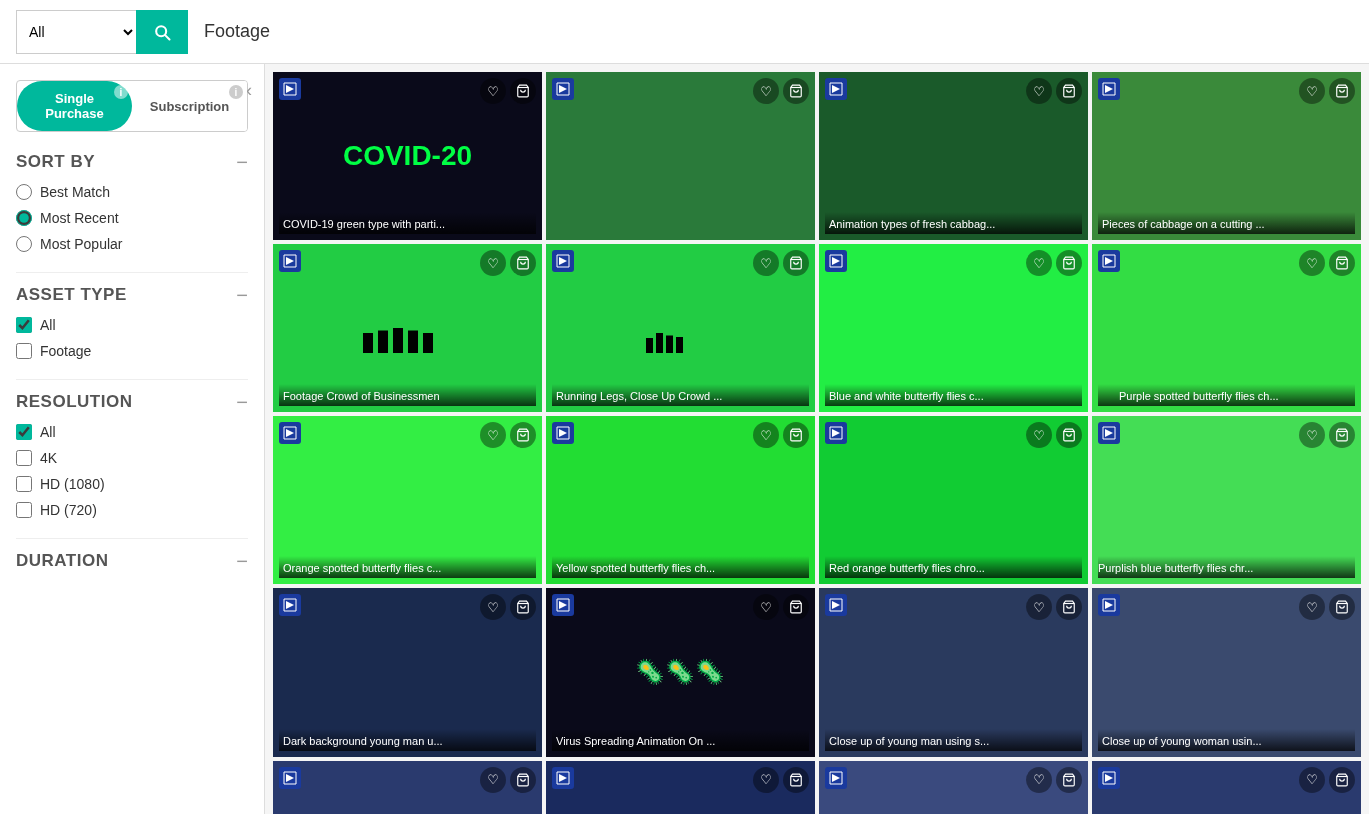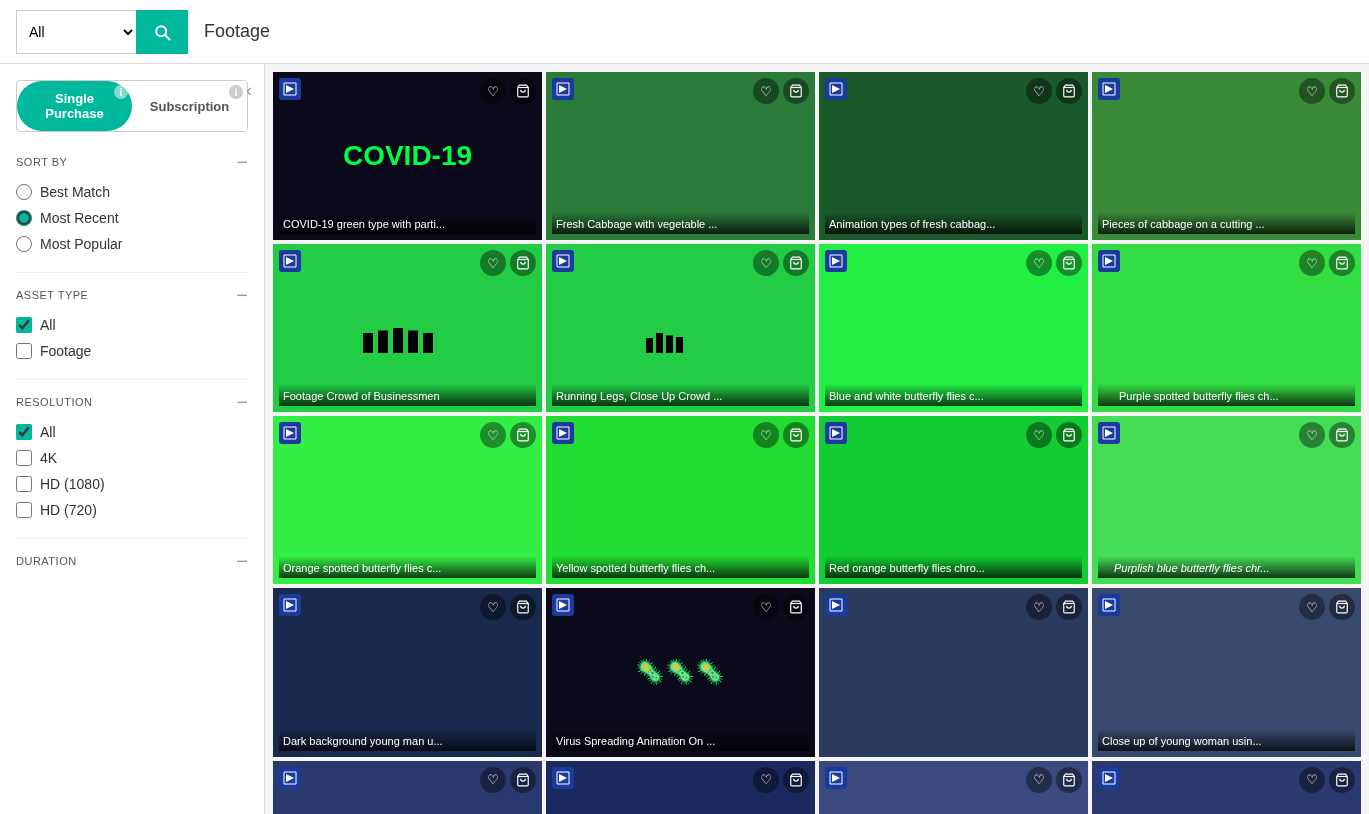--- a/index.html
+++ b/index.html
@@ -126,22 +126,22 @@
     .sidebar-section {
       margin-bottom: 20px;
     }
     .sidebar-section-header {
       display: flex;
       justify-content: space-between;
       align-items: center;
       margin-bottom: 12px;
     }
     .sidebar-section-title {
-      font-size: 11px;
-      font-weight: normal;
+      font-size: 17px;
+      font-weight: bold;
       color: #555;
       letter-spacing: 0.5px;
       text-align: center;
     }
     .section-collapse-btn {
       background: none;
       border: none;
       cursor: pointer;
       color: #999;
       font-size: 20px;
@@ -359,21 +359,21 @@
         <button class="section-collapse-btn">−</button>
       </div>
     </div>
 
   </div>
 
   <div class="content">
     <div class="grid" id="results-grid">
     <div class="thumb-card" style="position: relative; overflow: hidden; cursor: pointer; aspect-ratio: 16 / 10; background: rgb(10, 10, 26);">
     <div style="width:100%;height:100%;display:flex;align-items:center;justify-content:center;overflow:hidden;">
-      <div style="color:#00ff44;font-size:28px;font-weight:bold;text-align:center;padding:10px;">COVID-19</div>
+      <div style="color:#00ff44;font-size:28px;font-weight:bold;text-align:center;padding:10px;">COVID-20</div>
     </div>
     <div class="thumb-overlay" style="position:absolute;top:0;left:0;right:0;bottom:0;display:flex;flex-direction:column;justify-content:space-between;padding:6px;">
       <div class="thumb-top" style="display:flex;justify-content:space-between;align-items:flex-start;">
         <div>
           <svg width="22" height="22" viewBox="0 0 22 22">
             <rect width="22" height="22" rx="3" fill="#1a3a9e"></rect>
             <polygon points="5,5 17,5 17,17 5,17" fill="none" stroke="white" stroke-width="1"></polygon>
             <polygon points="7,7 15,11 7,15" fill="white"></polygon>
           </svg>
         </div>
@@ -409,23 +409,20 @@
         <div class="thumb-actions" style="display:flex;gap:4px;">
           <button class="thumb-action-btn" style="background:rgba(0,0,0,0.4);border:none;border-radius:50%;width:26px;height:26px;display:flex;align-items:center;justify-content:center;cursor:pointer;color:white;font-size:13px;">♡</button>
           <button class="thumb-action-btn" style="background:rgba(0,0,0,0.4);border:none;border-radius:50%;width:26px;height:26px;display:flex;align-items:center;justify-content:center;cursor:pointer;color:white;font-size:13px;">
             <svg width="14" height="14" viewBox="0 0 24 24" fill="none" stroke="white" stroke-width="2">
                     <path d="M6 2L3 6v14a2 2 0 002 2h14a2 2 0 002-2V6l-3-4z"></path>
                     <line x1="3" y1="6" x2="21" y2="6"></line>
                     <path d="M16 10a4 4 0 01-8 0"></path>
                   </svg>
           </button>
         </div>
-      </div>
-      <div class="thumb-bottom" style="background:linear-gradient(transparent,rgba(0,0,0,0.75));padding:6px 4px 4px;">
-        <div class="thumb-title" style="color:#fff;font-size:11px;white-space:nowrap;overflow:hidden;text-overflow:ellipsis;">Fresh Cabbage with vegetable ...</div>
       </div>
     </div>
   </div>
         <div class="thumb-card" style="position: relative; overflow: hidden; cursor: pointer; aspect-ratio: 16 / 10; background: rgb(26, 90, 42);">
     <div style="width:100%;height:100%;display:flex;align-items:center;justify-content:center;overflow:hidden;">
       
     </div>
     <div class="thumb-overlay" style="position:absolute;top:0;left:0;right:0;bottom:0;display:flex;flex-direction:column;justify-content:space-between;padding:6px;">
       <div class="thumb-top" style="display:flex;justify-content:space-between;align-items:flex-start;">
         <div>
@@ -715,21 +712,21 @@
           <button class="thumb-action-btn" style="background:rgba(0,0,0,0.4);border:none;border-radius:50%;width:26px;height:26px;display:flex;align-items:center;justify-content:center;cursor:pointer;color:white;font-size:13px;">♡</button>
           <button class="thumb-action-btn" style="background:rgba(0,0,0,0.4);border:none;border-radius:50%;width:26px;height:26px;display:flex;align-items:center;justify-content:center;cursor:pointer;color:white;font-size:13px;">
             <svg width="14" height="14" viewBox="0 0 24 24" fill="none" stroke="white" stroke-width="2">
                     <path d="M6 2L3 6v14a2 2 0 002 2h14a2 2 0 002-2V6l-3-4z"></path>
                     <line x1="3" y1="6" x2="21" y2="6"></line>
                     <path d="M16 10a4 4 0 01-8 0"></path>
                   </svg>
           </button>
         </div>
       </div>
-      <div class="thumb-bottom" style="background:linear-gradient(transparent,rgba(0,0,0,0.75));padding:6px 16px 4px;font-style:italic;">
+      <div class="thumb-bottom" style="background:linear-gradient(transparent,rgba(0,0,0,0.75));padding:6px 0 4px;">
         <div class="thumb-title" style="color:#fff;font-size:11px;white-space:nowrap;overflow:hidden;text-overflow:ellipsis;">Purplish blue butterfly flies chr...</div>
       </div>
     </div>
   </div>
         <div class="thumb-card" style="position: relative; overflow: hidden; cursor: pointer; aspect-ratio: 16 / 10; background: rgb(26, 42, 78);">
     <div style="width:100%;height:100%;display:flex;align-items:center;justify-content:center;overflow:hidden;">
       
     </div>
     <div class="thumb-overlay" style="position:absolute;top:0;left:0;right:0;bottom:0;display:flex;flex-direction:column;justify-content:space-between;padding:6px;">
       <div class="thumb-top" style="display:flex;justify-content:space-between;align-items:flex-start;">
@@ -802,20 +799,23 @@
           <button class="thumb-action-btn" style="background:rgba(0,0,0,0.4);border:none;border-radius:50%;width:26px;height:26px;display:flex;align-items:center;justify-content:center;cursor:pointer;color:white;font-size:13px;">♡</button>
           <button class="thumb-action-btn" style="background:rgba(0,0,0,0.4);border:none;border-radius:50%;width:26px;height:26px;display:flex;align-items:center;justify-content:center;cursor:pointer;color:white;font-size:13px;">
             <svg width="14" height="14" viewBox="0 0 24 24" fill="none" stroke="white" stroke-width="2">
                     <path d="M6 2L3 6v14a2 2 0 002 2h14a2 2 0 002-2V6l-3-4z"></path>
                     <line x1="3" y1="6" x2="21" y2="6"></line>
                     <path d="M16 10a4 4 0 01-8 0"></path>
                   </svg>
           </button>
         </div>
       </div>
+      <div class="thumb-bottom" style="background:linear-gradient(transparent,rgba(0,0,0,0.75));padding:6px 4px 4px;">
+        <div class="thumb-title" style="color:#fff;font-size:11px;white-space:nowrap;overflow:hidden;text-overflow:ellipsis;">Close up of young man using s...</div>
+      </div>
     </div>
   </div>
         <div class="thumb-card" style="position: relative; overflow: hidden; cursor: pointer; aspect-ratio: 16 / 10; background: rgb(58, 74, 110);">
     <div style="width:100%;height:100%;display:flex;align-items:center;justify-content:center;overflow:hidden;">
       
     </div>
     <div class="thumb-overlay" style="position:absolute;top:0;left:0;right:0;bottom:0;display:flex;flex-direction:column;justify-content:space-between;padding:6px;">
       <div class="thumb-top" style="display:flex;justify-content:space-between;align-items:flex-start;">
         <div>
           <svg width="22" height="22" viewBox="0 0 22 22">

